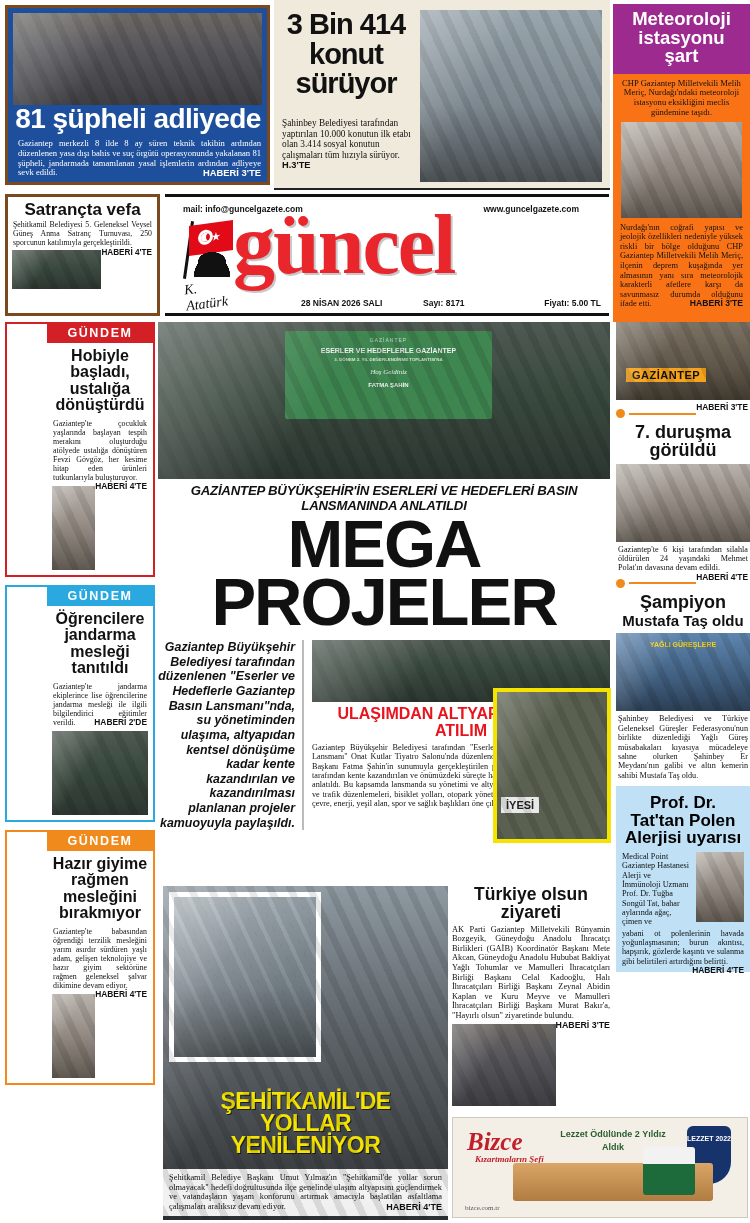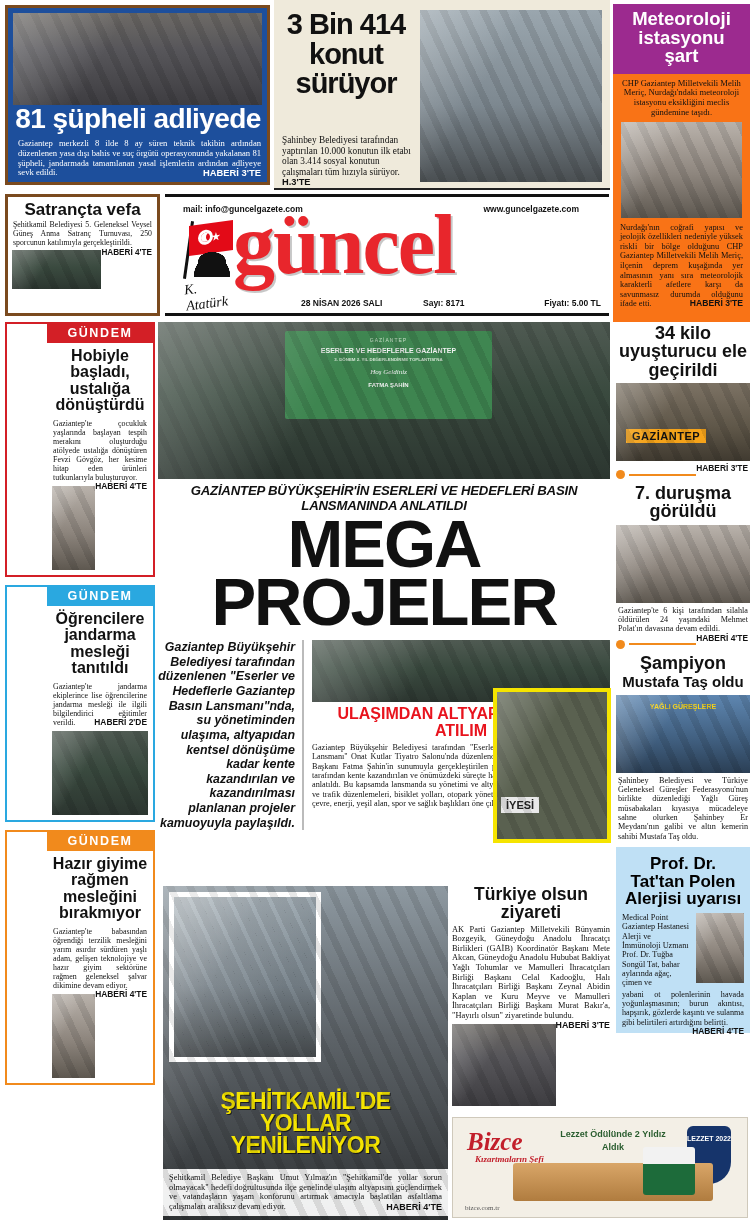--- a/index.html
+++ b/index.html
@@ -38,21 +38,21 @@
   .box81 h2 { position:absolute; left:6px; top:97px; width:248px; color:#fff;
               font-size:28px; letter-spacing:-0.6px; text-align:center; }
   .box81 p { position:absolute; left:10px; top:131px; width:243px; color:#fff;
              font-size:8.6px; text-align:justify; }
   .box81 .ref { color:#fff; font-size:9.4px; float:right; }
 
   .box3bin { position:absolute; left:274px; top:0px; width:336px; height:190px;
              background:#efeadb; border-bottom:2px solid #222; }
   .box3bin h2 { position:absolute; left:8px; top:10px; width:128px; color:#111;
                 font-size:29px; text-align:center; letter-spacing:-1px; }
-  .box3bin p { position:absolute; left:8px; top:118px; width:131px; font-size:9.3px; color:#111;margin-top:17px; }
+  .box3bin p { position:absolute; left:8px; top:118px; width:131px; font-size:9.3px; color:#111; }
   .box3bin .pic { position:absolute; left:146px; top:10px; width:182px; height:172px; }
   .box3bin .ref { font-size:9.3px; }
 
   .boxmet { position:absolute; left:613px; top:4px; width:137px; height:318px; background:#f97316; }
   .boxmet .cap { background:#9c2a8f; color:#fff; padding:6px 4px 8px; text-align:center;
                  font-size:18.5px; line-height:1.0; }
   .boxmet .lead { font-size:8.6px; text-align:center; padding:5px 6px 4px; color:#111; }
   .boxmet .pic { height:96px; margin:0 8px; }
   .boxmet .txt { font-size:8.4px; padding:5px 7px 0; text-align:justify; color:#111; }
   .boxmet .ref { font-size:8.6px; float:right; }
@@ -314,21 +314,20 @@
     </div>
 
     <div class="fatma photo">
       <div style="position:absolute;left:4px;bottom:26px;background:#e9e9e9;color:#222;font-family:'Liberation Sans',sans-serif;font-weight:bold;font-size:11px;padding:2px 5px;">İYESİ</div>
     </div>
   </div>
 
   <div class="rightcol">
 
     <div class="rbox">
-      <h3 class="hl">34 kilo uyuşturucu ele geçirildi</h3>
       <div class="pic photo ph-drug">
         <div class="gaz-label">GAZİANTEP</div>
       </div>
       <p class="body-txt">
         <span class="ref">HABERİ 3'TE</span></p>
     </div>
 
     <div class="rdiv">
       <div class="dot"></div>
       <div class="ln"></div>

